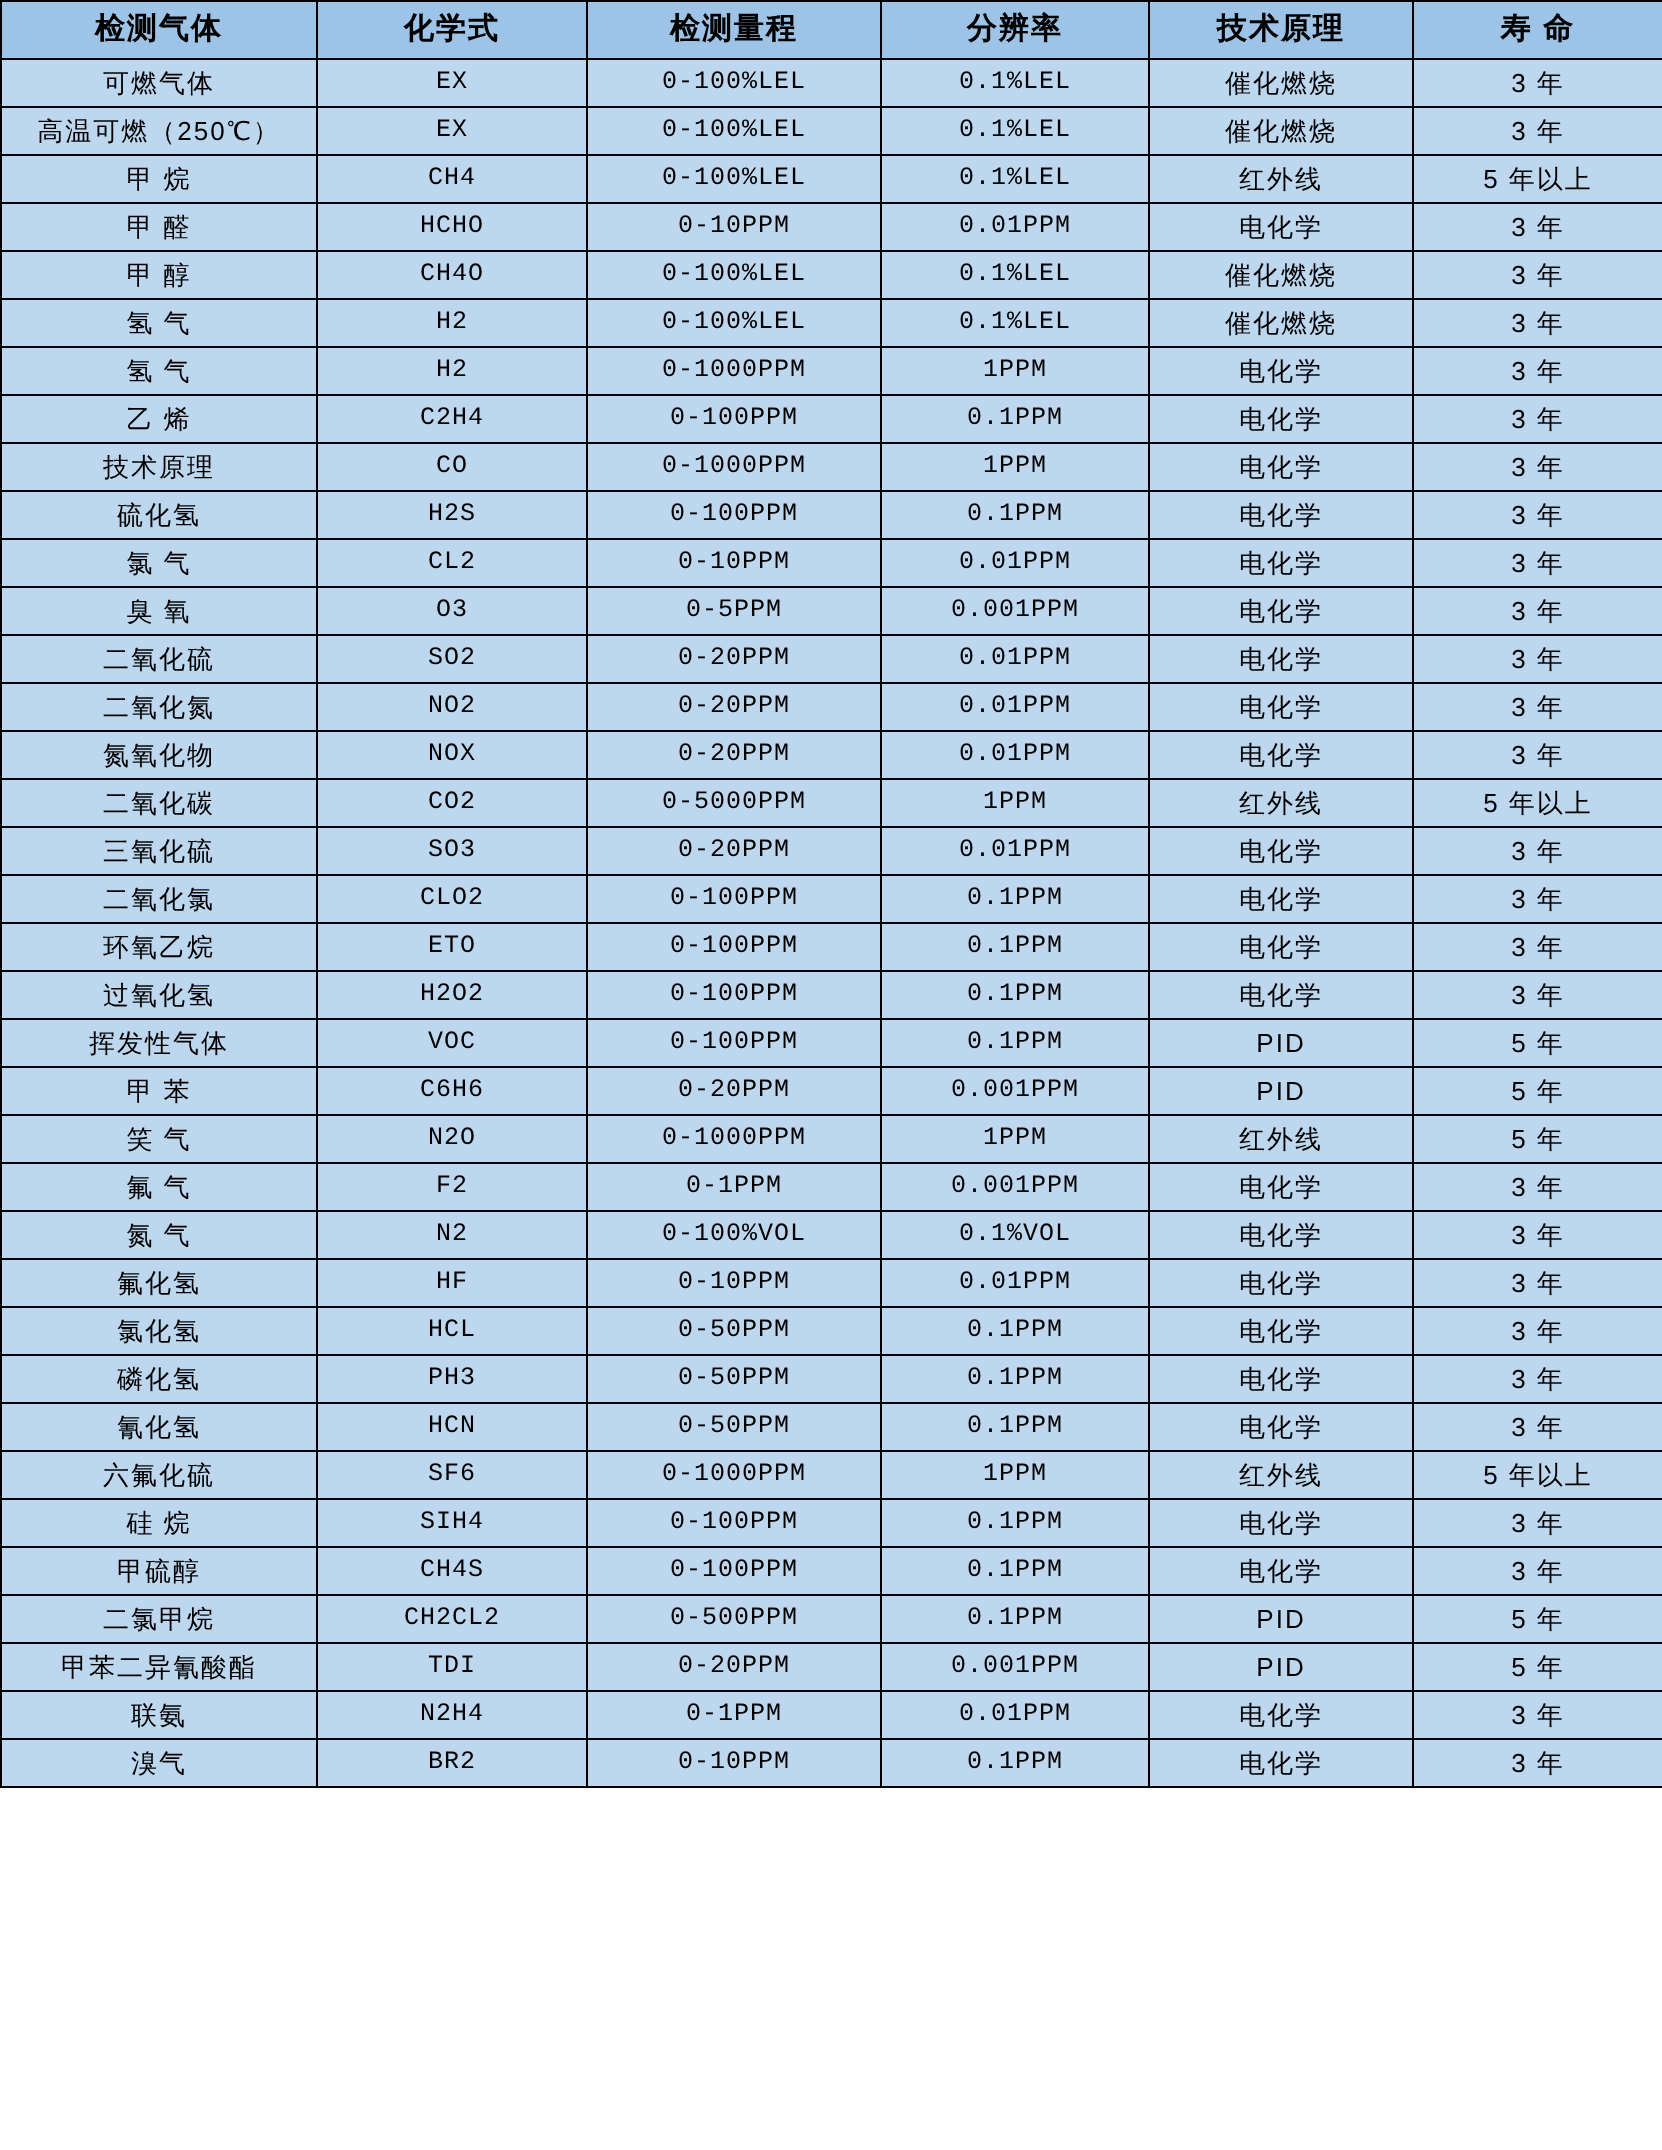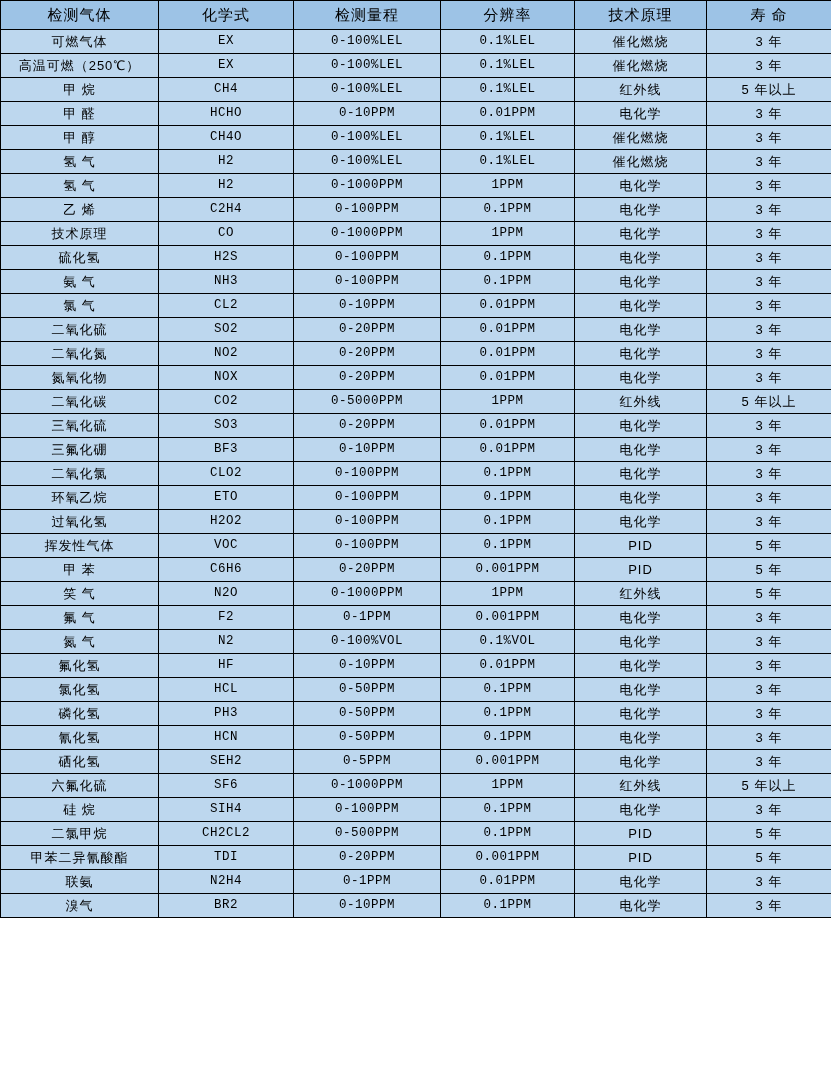--- a/index.html
+++ b/index.html
@@ -37,21 +37,21 @@
     vertical-align: middle;
     padding: 0;
     height: 23px;
     line-height: 23px;
     white-space: nowrap;
     overflow: hidden;
   }
   table.gas-table thead th {
     background: #9dc3e6;
     font-size: 15px;
-    font-weight: normal;
+    font-weight: bold;
     color: #000000;
     height: 28px;
     line-height: 28px;
     letter-spacing: 1px;
   }
   table.gas-table tbody td {
     background: #bdd7ee;
     font-size: 13px;
     color: #000000;
   }
@@ -162,36 +162,36 @@
         </tr>
         <tr>
           <td class="cn">硫化氢</td>
           <td class="mono">H2S</td>
           <td class="mono">0-100PPM</td>
           <td class="mono">0.1PPM</td>
           <td class="cn">电化学</td>
           <td class="cn">3 年</td>
         </tr>
         <tr>
-          <td class="cn">氨 气</td>
-          <td class="mono">NH3</td>
-          <td class="mono">0-100PPM</td>
-          <td class="mono">0.1PPM</td>
-          <td class="cn">电化学</td>
-          <td class="cn">3 年</td>
-        </tr>
-        <tr>
           <td class="cn">氯 气</td>
           <td class="mono">CL2</td>
           <td class="mono">0-10PPM</td>
           <td class="mono">0.01PPM</td>
           <td class="cn">电化学</td>
           <td class="cn">3 年</td>
         </tr>
         <tr>
+          <td class="cn">臭 氧</td>
+          <td class="mono">O3</td>
+          <td class="mono">0-5PPM</td>
+          <td class="mono">0.001PPM</td>
+          <td class="cn">电化学</td>
+          <td class="cn">3 年</td>
+        </tr>
+        <tr>
           <td class="cn">二氧化硫</td>
           <td class="mono">SO2</td>
           <td class="mono">0-20PPM</td>
           <td class="mono">0.01PPM</td>
           <td class="cn">电化学</td>
           <td class="cn">3 年</td>
         </tr>
         <tr>
           <td class="cn">二氧化氮</td>
           <td class="mono">NO2</td>
@@ -213,28 +213,20 @@
           <td class="mono">CO2</td>
           <td class="mono">0-5000PPM</td>
           <td class="mono">1PPM</td>
           <td class="cn">红外线</td>
           <td class="cn">5 年以上</td>
         </tr>
         <tr>
           <td class="cn">三氧化硫</td>
           <td class="mono">SO3</td>
           <td class="mono">0-20PPM</td>
-          <td class="mono">0.01PPM</td>
-          <td class="cn">电化学</td>
-          <td class="cn">3 年</td>
-        </tr>
-        <tr>
-          <td class="cn">三氟化硼</td>
-          <td class="mono">BF3</td>
-          <td class="mono">0-10PPM</td>
           <td class="mono">0.01PPM</td>
           <td class="cn">电化学</td>
           <td class="cn">3 年</td>
         </tr>
         <tr>
           <td class="cn">二氧化氯</td>
           <td class="mono">CLO2</td>
           <td class="mono">0-100PPM</td>
           <td class="mono">0.1PPM</td>
           <td class="cn">电化学</td>
@@ -322,38 +314,38 @@
         </tr>
         <tr>
           <td class="cn">氰化氢</td>
           <td class="mono">HCN</td>
           <td class="mono">0-50PPM</td>
           <td class="mono">0.1PPM</td>
           <td class="cn">电化学</td>
           <td class="cn">3 年</td>
         </tr>
         <tr>
-          <td class="cn">硒化氢</td>
-          <td class="mono">SEH2</td>
-          <td class="mono">0-5PPM</td>
-          <td class="mono">0.001PPM</td>
-          <td class="cn">电化学</td>
-          <td class="cn">3 年</td>
-        </tr>
-        <tr>
           <td class="cn">六氟化硫</td>
           <td class="mono">SF6</td>
           <td class="mono">0-1000PPM</td>
           <td class="mono">1PPM</td>
           <td class="cn">红外线</td>
           <td class="cn">5 年以上</td>
         </tr>
         <tr>
           <td class="cn">硅 烷</td>
           <td class="mono">SIH4</td>
+          <td class="mono">0-100PPM</td>
+          <td class="mono">0.1PPM</td>
+          <td class="cn">电化学</td>
+          <td class="cn">3 年</td>
+        </tr>
+        <tr>
+          <td class="cn">甲硫醇</td>
+          <td class="mono">CH4S</td>
           <td class="mono">0-100PPM</td>
           <td class="mono">0.1PPM</td>
           <td class="cn">电化学</td>
           <td class="cn">3 年</td>
         </tr>
         <tr>
           <td class="cn">二氯甲烷</td>
           <td class="mono">CH2CL2</td>
           <td class="mono">0-500PPM</td>
           <td class="mono">0.1PPM</td>

